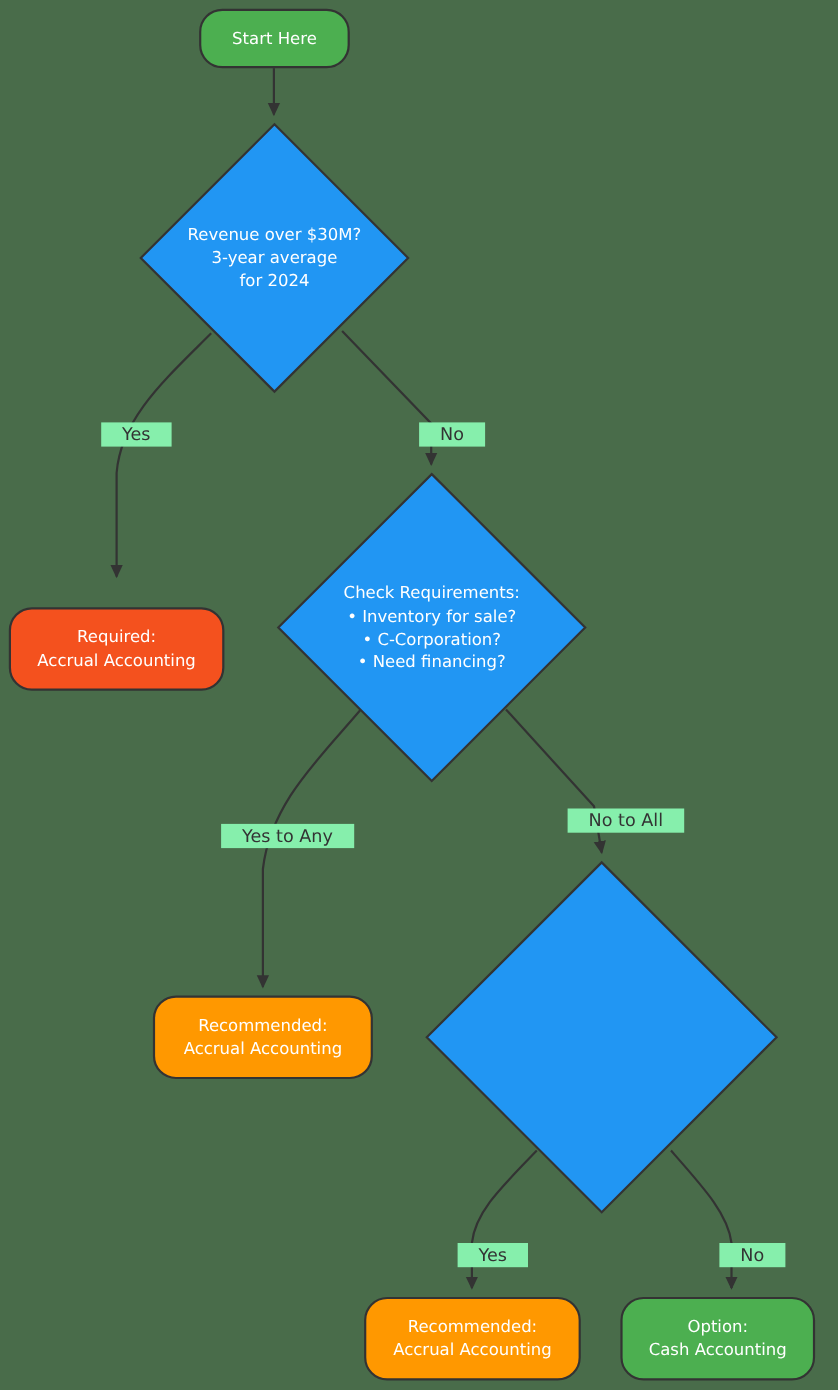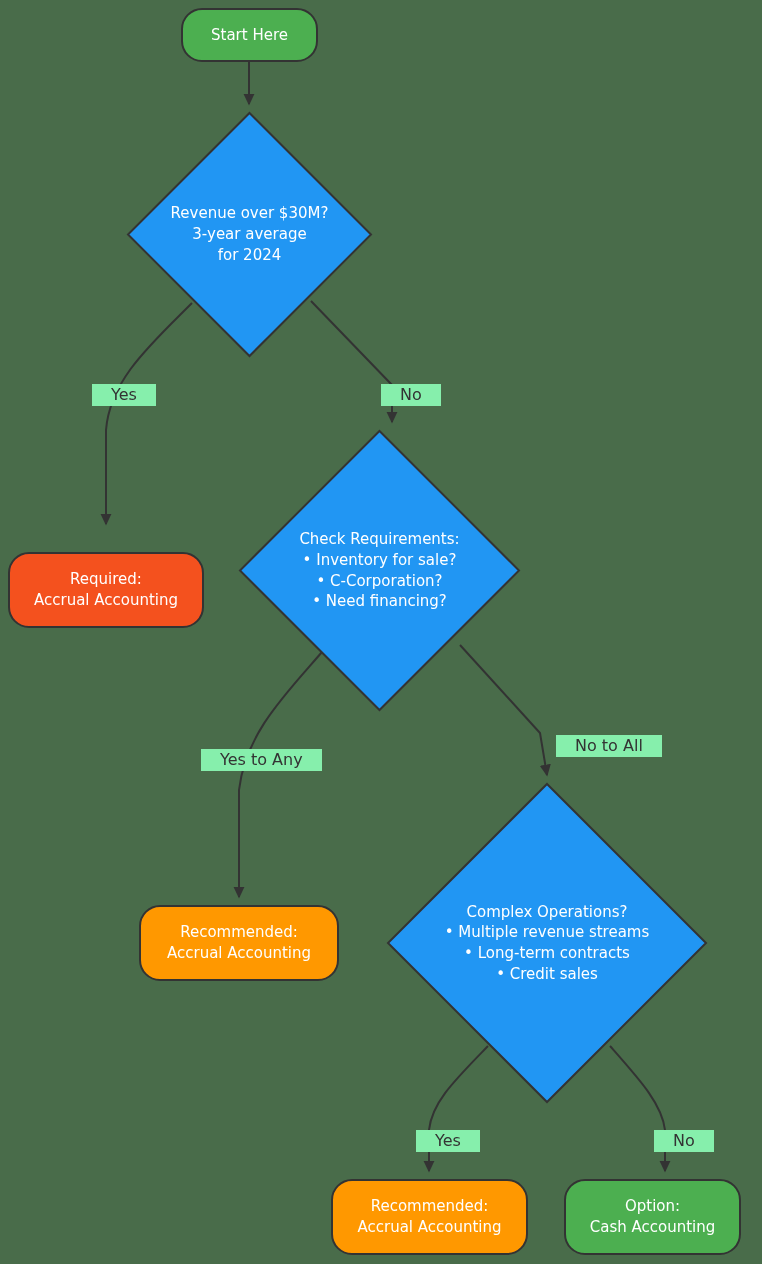--- a/index.html
+++ b/index.html
@@ -97,52 +97,48 @@
           <polygon points="123.5,2 245,123.5 123.5,245 2,123.5" fill="#2196F3" stroke="#333333" stroke-width="2"></polygon>
         </svg>
         <div class="diamond-label">Revenue over $30M?
 3-year average
 for 2024</div>
       </div>
       <div class="node rect" style="left: 8px; top: 552px; width: 196px; height: 76px; background: rgb(244, 81, 30);">
         <div class="rect-label">Required:
 Accrual Accounting</div>
       </div>
-      <div class="node diamond" style="left: 238px; top: 429px; width: 283px; height: 283px;">
+      <div class="node diamond" style="left: 251px; top: 429px; width: 283px; height: 283px;">
         <svg class="diamond-shape" viewBox="0 0 283 283">
           <polygon points="141.5,2 281,141.5 141.5,281 2,141.5" fill="#2196F3" stroke="#333333" stroke-width="2"></polygon>
         </svg>
         <div class="diamond-label">Check Requirements:
 • Inventory for sale?
 • C-Corporation?
 • Need financing?</div>
       </div>
       <div class="node rect" style="left: 139px; top: 905px; width: 200px; height: 76px; background: rgb(255, 152, 0);">
         <div class="rect-label">Recommended:
 Accrual Accounting</div>
       </div>
       <div class="node diamond" style="left: 386px; top: 782px; width: 322px; height: 322px;">
         <svg class="diamond-shape" viewBox="0 0 322 322">
           <polygon points="161,2 320,161 161,320 2,161" fill="#2196F3" stroke="#333333" stroke-width="2"></polygon>
         </svg>
-        <div class="diamond-label">Complex Operations?
-• Multiple revenue streams
-• Long-term contracts
-• Credit sales</div>
       </div>
       <div class="node rect" style="left: 331px; top: 1179px; width: 197px; height: 76px; background: rgb(255, 152, 0);">
         <div class="rect-label">Recommended:
 Accrual Accounting</div>
       </div>
       <div class="node rect" style="left: 564px; top: 1179px; width: 177px; height: 76px; background: rgb(76, 175, 80);">
         <div class="rect-label">Option:
 Cash Accounting</div>
       </div>
     </div>
   <div id="labels-layer">
       <div class="edge-label" style="left: 92px; top: 384px;">Yes</div>
       <div class="edge-label" style="left: 381px; top: 384px;">No</div>
       <div class="edge-label" style="left: 201px; top: 749px;">Yes to Any</div>
-      <div class="edge-label" style="left: 516px; top: 735px; margin-left: 40px;">No to All</div>
+      <div class="edge-label" style="left: 516px; top: 735px;">No to All</div>
       <div class="edge-label" style="left: 416px; top: 1130px;">Yes</div>
       <div class="edge-label" style="left: 654px; top: 1130px;">No</div>
     </div>
 </div>
 
 </body></html>

